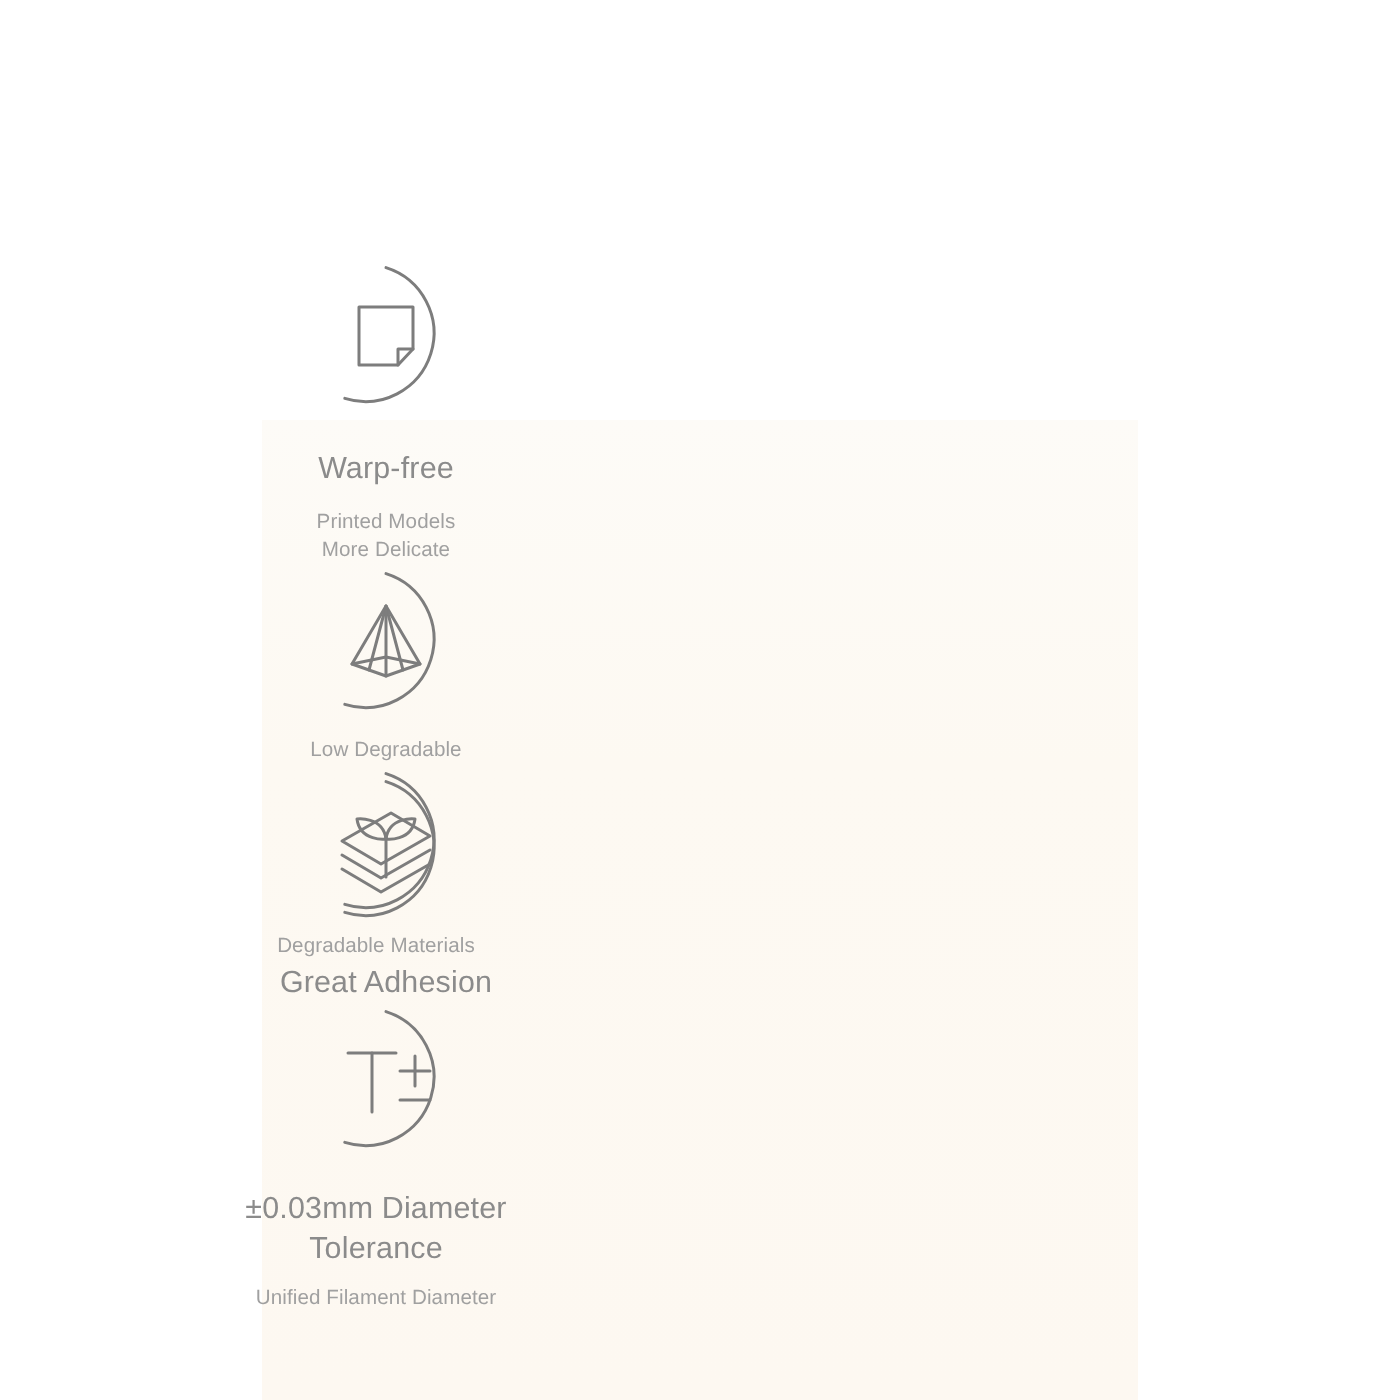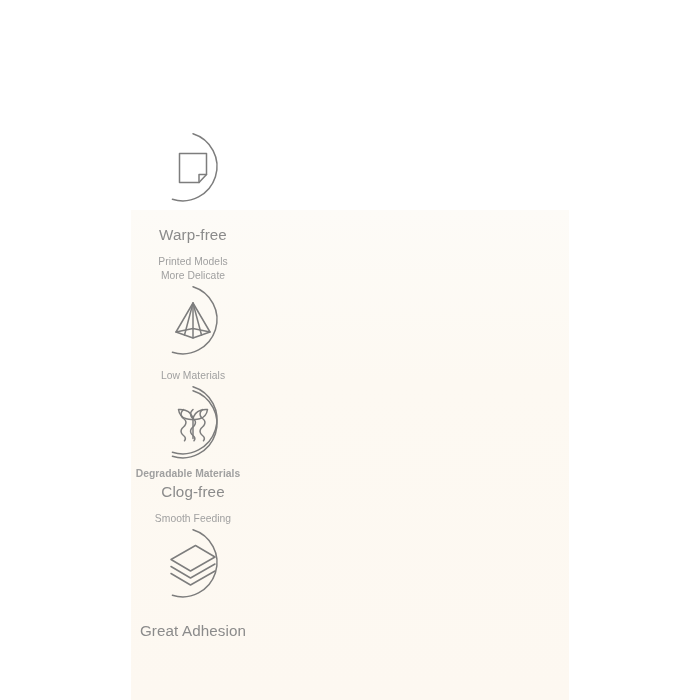--- a/index.html
+++ b/index.html
@@ -86,21 +86,21 @@
     font-size: 10.3px;
     line-height: 14px;
     color: #a0a0a0;
     font-weight: 400;
     letter-spacing: 0.05px;
     white-space: pre-line;
   }
 
   
   .card-env .feature-title { margin-top: 17px; }
-  .card-env .feature-sub { margin-top: 8px; font-weight: bold; }
+  .card-env .feature-sub { margin-top: 8px; }
   .card-tol .feature-title { margin-top: 17px; }
   .card-tol .feature-sub { margin-top: 8px; }
   .card-tol .feature-sub { width: 170px; margin-left: -10px; }
   .card-env .feature-sub { width: 170px; margin-left: -10px; }
   .card-env .feature-title { width: 170px; margin-left: -10px; }
   .card-tol .feature-title { width: 170px; margin-left: -10px; }
   .card-adh .feature-sub { width: 170px; margin-left: -10px; }
 </style>
 </head>
 <body>
@@ -129,61 +129,64 @@
       <div class="feature-card card-stable">
         <span class="icon-wrap">
           <svg viewBox="0 0 76 76" fill="none" stroke="#7d7d7d" stroke-width="1.5" stroke-linecap="round" stroke-linejoin="round">
             <path d="M38 3.8 A34.2 34.2 0 1 1 17.4 69.2"></path>
             <path d="M38 20 L55 49 L38 55 L21 49 Z"></path>
             <path d="M38 20 L46.5 52 M38 20 L29.5 52"></path>
             <path d="M38 20 L38 55"></path>
             <path d="M21 49 L38 45.5 L55 49"></path>
           </svg>
         </span>
-        <div class="feature-sub">Low Materials</div>
+        <div class="feature-sub">Low Degradable</div>
       </div>
 
       <div class="feature-card card-env">
         <span class="icon-wrap">
           <svg viewBox="0 0 76 76" fill="none" stroke="#7d7d7d" stroke-width="1.5" stroke-linecap="round" stroke-linejoin="round">
             <path d="M38 3.8 A34.2 34.2 0 1 1 17.4 69.2"></path>
             <path d="M38 36.5 C38 36.5 25 38 23.5 26.5 C23.5 26.5 36.5 25 38 36.5 Z"></path>
             <path d="M38 36.5 C38 36.5 51 38 52.5 26.5 C52.5 26.5 39.5 25 38 36.5 Z"></path>
             <path d="M38 34.5 L38 55.5"></path>
           </svg>
         </span>
         <div class="feature-sub">Degradable Materials</div>
       </div>
 
     </div>
 
     <div class="feature-row row-2">
 
-      <div class="feature-card card-clog">
-        <span class="icon-wrap">
-          <svg viewBox="0 0 76 76" fill="none" stroke="#7d7d7d" stroke-width="1.5" stroke-linecap="round" stroke-linejoin="round">
-            <path d="M38 3.8 A34.2 34.2 0 1 1 17.4 69.2"></path>
-            <path d="M28.5 22.5 C23 27.5 28.5 31.5 28.5 31.5 C34 35.5 28.5 40 28.5 40 C23 44.5 28.5 48.5 28.5 48.5 C31 50.5 30.5 52.5 29.5 53.8"></path>
-            <path d="M38 22.5 C32.5 27.5 38 31.5 38 31.5 C43.5 35.5 38 40 38 40 C32.5 44.5 38 48.5 38 48.5 C40.5 50.5 40 52.5 39 53.8"></path>
-            <path d="M47.5 22.5 C42 27.5 47.5 31.5 47.5 31.5 C53 35.5 47.5 40 47.5 40 C42 44.5 47.5 48.5 47.5 48.5 C50 50.5 49.5 52.5 48.5 53.8"></path>
-          </svg>
-        </span>
-        <div class="feature-title">Clog-free</div>
-        <div class="feature-sub">Smooth Feeding</div>
-      </div>
 
       <div class="feature-card card-adh">
         <span class="icon-wrap">
           <svg viewBox="0 0 76 76" fill="none" stroke="#7d7d7d" stroke-width="1.5" stroke-linecap="round" stroke-linejoin="round">
             <path d="M38 3.8 A34.2 34.2 0 1 1 17.4 69.2"></path>
             <path d="M40.5 19.5 L60 31 L35.5 45 L16 33.5 Z"></path>
             <path d="M16 40.5 L35.5 52 L60 38"></path>
             <path d="M16 47.5 L35.5 59 L60 45"></path>
           </svg>
         </span>
         <div class="feature-title">Great Adhesion</div>
       </div>
 
+      <div class="feature-card card-tol">
+        <span class="icon-wrap">
+          <svg viewBox="0 0 76 76" fill="none" stroke="#7d7d7d" stroke-width="1.5" stroke-linecap="round" stroke-linejoin="round">
+            <path d="M38 3.8 A34.2 34.2 0 1 1 17.4 69.2"></path>
+            <path d="M19 24.5 H43"></path>
+            <path d="M31 24.5 V54"></path>
+            <path d="M45 33.5 H60"></path>
+            <path d="M52.5 26 V41"></path>
+            <path d="M45 48 H60"></path>
+          </svg>
+        </span>
+        <div class="feature-title">±0.03mm Diameter
+Tolerance</div>
+        <div class="feature-sub">Unified Filament Diameter</div>
+      </div>
 
     </div>
 
   </div>
 </div>
 
 </body></html>

